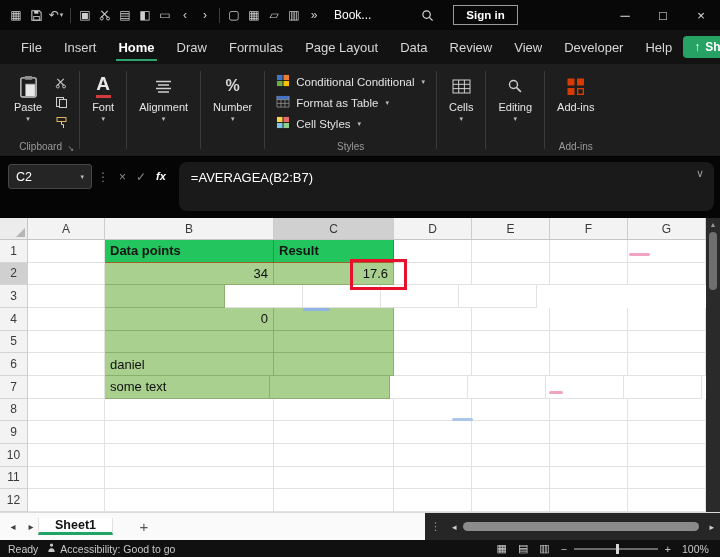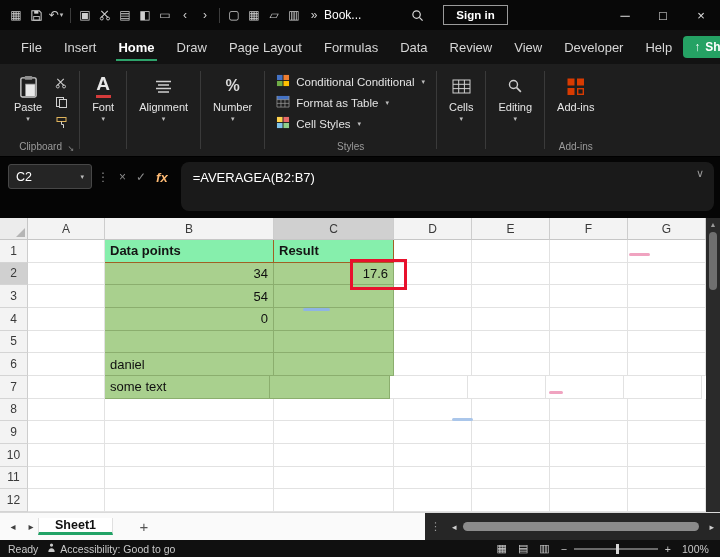--- a/index.html
+++ b/index.html
@@ -5,21 +5,21 @@
   *{box-sizing:border-box;margin:0;padding:0}
   html,body{width:720px;height:557px}
   body{position:relative;overflow:hidden;background:#fff;font-family:"Liberation Sans",sans-serif;-webkit-font-smoothing:antialiased}
 
   
   .titlebar{position:absolute;top:0;left:0;right:0;height:30px;background:#080808;display:flex;align-items:center;padding-left:6px;color:#d6d6d6}
   .ti{min-width:20px;height:22px;display:flex;align-items:center;justify-content:center;font-size:12px;color:#cfcfcf}
   .ti svg{display:block}
   .tsep{width:1px;height:15px;background:#3c3c3c;margin:0 4px}
   .tcaret{font-size:7px;color:#bdbdbd;margin-left:1px}
-  .doc-title{font-size:12px;color:#fff;white-space:nowrap}
+  .doc-title{font-size:12px;color:#fff;margin-left:10px;white-space:nowrap}
   .search-ico{margin-left:46px}
   .signin{margin-left:16px;border:1px solid #9a9a9a;color:#fff;font-size:11.5px;font-weight:bold;padding:3px 12px;white-space:nowrap}
   .wctls{margin-left:auto;display:flex;height:30px}
   .wctl{width:38px;display:flex;align-items:center;justify-content:center;color:#e3e3e3;font-size:13px}
 
   
   .menubar{position:absolute;top:30px;left:0;right:0;height:34px;background:#121212;display:flex;align-items:center;color:#d6d6d6;font-size:13px;padding-left:10px}
   .mtab{padding:9px 11px;position:relative;white-space:nowrap;cursor:default}
   .mtab.active{color:#fff;font-weight:bold}
   .mtab.active::after{content:"";position:absolute;left:9px;right:9px;bottom:3px;height:2px;background:#2ea36b}
@@ -42,36 +42,36 @@
   .pct{font-size:16px;font-weight:bold;color:#d9d9d9}
   .stylecol{display:flex;flex-direction:column;padding-top:2px}
   .stylerow{display:flex;align-items:center;gap:6px;color:#e3e3e3;font-size:11.5px;height:21px;padding:0 7px;white-space:nowrap}
   .stylerow .tcaret{margin-left:1px}
 
   
   .fbar{position:absolute;top:157px;left:0;right:0;height:61px;background:#050505;display:flex;align-items:flex-start;padding:5px 6px 0 8px}
   .namebox{width:84px;height:25px;background:#252525;border:1px solid #474747;border-radius:3px;color:#fff;font-size:12.5px;display:flex;align-items:center;padding:0 7px;margin-top:2px}
   .namebox .nb{flex:1}
   .fico{color:#8a8a8a;font-size:12px;margin:8px 5px 0}
-  .fx{font-style:italic;font-weight:bold;color:#fdba74;font-size:13px}
+  .fx{font-style:italic;font-weight:bold;color:#ffffff;font-size:11px}
   .fpanel{flex:1;height:49px;background:#1a1a1a;border-radius:8px;margin-left:8px;color:#fff;font-size:13px;padding:8px 12px;position:relative}
   .expander{position:absolute;right:10px;top:5px;color:#9a9a9a;font-size:11px}
 
   
   .grid{position:absolute;top:218px;left:0;width:706px;height:294px;background:#fff;overflow:hidden}
   .hdr-row{display:flex;height:22px}
   .corner{background:#ececec;border-right:1px solid #c6c6c6;border-bottom:1px solid #c6c6c6;position:relative}
   .corner::after{content:"";position:absolute;right:2px;bottom:2px;border-left:9px solid transparent;border-bottom:9px solid #b5b5b5}
   .colh{background:#f3f3f3;border-right:1px solid #cdcdcd;border-bottom:1px solid #c6c6c6;color:#3a3a3a;font-size:12px;display:flex;align-items:center;justify-content:center}
   .colh.sel,.rowh.sel{background:#d0d0d0}
   .grow{display:flex;height:22.67px}
   .rowh{background:#f3f3f3;border-right:1px solid #cdcdcd;border-bottom:1px solid #d4d4d4;color:#3a3a3a;font-size:12px;display:flex;align-items:center;justify-content:center}
   .cell{border-right:1px solid #e2e2e2;border-bottom:1px solid #e2e2e2;font-size:13px;color:#101010;display:flex;align-items:center;padding:0 5px;overflow:hidden;white-space:nowrap}
   .cell.alr{justify-content:flex-end}
-  .cell.orange{background:#86efac;font-weight:bold;color:#141414;border-color:#a06024}
+  .cell.orange{background:#22c55e;font-weight:bold;color:#141414;border-color:#a06024}
   .cell.green{background:#A9D08E;border-color:#8bae6e}
   .vscroll{position:absolute;top:218px;right:0;width:14px;height:294px;background:#2a2a2a;display:flex;flex-direction:column;align-items:center;padding-top:3px}
   .varrow{color:#9a9a9a;font-size:7px}
   .vthumb{width:8px;height:58px;background:#6f6f6f;border-radius:4px;margin-top:4px}
 
   
   .redbox{position:absolute;border:3px solid #e8112d;background:transparent;z-index:30}
   .ink{position:absolute;border-radius:2px;z-index:25}
 
   
@@ -143,22 +143,22 @@
     <span class="wctl">×</span>
   </div>
 </div>
 
 <div class="menubar">
   <div style="display:flex;align-items:center">
       <div class="mtab">File</div>
       <div class="mtab">Insert</div>
       <div class="mtab active">Home</div>
       <div class="mtab">Draw</div>
+      <div class="mtab">Formulas</div>
       <div class="mtab">Page Layout</div>
-      <div class="mtab">Formulas</div>
       <div class="mtab">Data</div>
       <div class="mtab">Review</div>
       <div class="mtab">View</div>
       <div class="mtab">Developer</div>
       <div class="mtab">Help</div>
     </div>
   <div class="share">
     <span>↑</span>
     <span>Share</span>
 
@@ -395,21 +395,20 @@
         <div class="cell green alr" style="width: 169px;">34</div>
         <div class="cell green alr" style="width: 120px;">17.6</div>
         <div class="cell" style="width: 78px;"></div>
         <div class="cell" style="width: 78px;"></div>
         <div class="cell" style="width: 78px;"></div>
         <div class="cell" style="width: 78px;"></div>
       </div>
       <div class="grow">
         <div class="rowh" style="width: 28px;">3</div>
         <div class="cell" style="width: 77px;"></div>
-        <div class="cell green alr" style="width: 169px;">54</div>
         <div class="cell green" style="width: 120px;"></div>
         <div class="cell" style="width: 78px;"></div>
         <div class="cell" style="width: 78px;"></div>
         <div class="cell" style="width: 78px;"></div>
         <div class="cell" style="width: 78px;"></div>
       </div>
       <div class="grow">
         <div class="rowh" style="width: 28px;">4</div>
         <div class="cell" style="width: 77px;"></div>
         <div class="cell green alr" style="width: 169px;">0</div>

